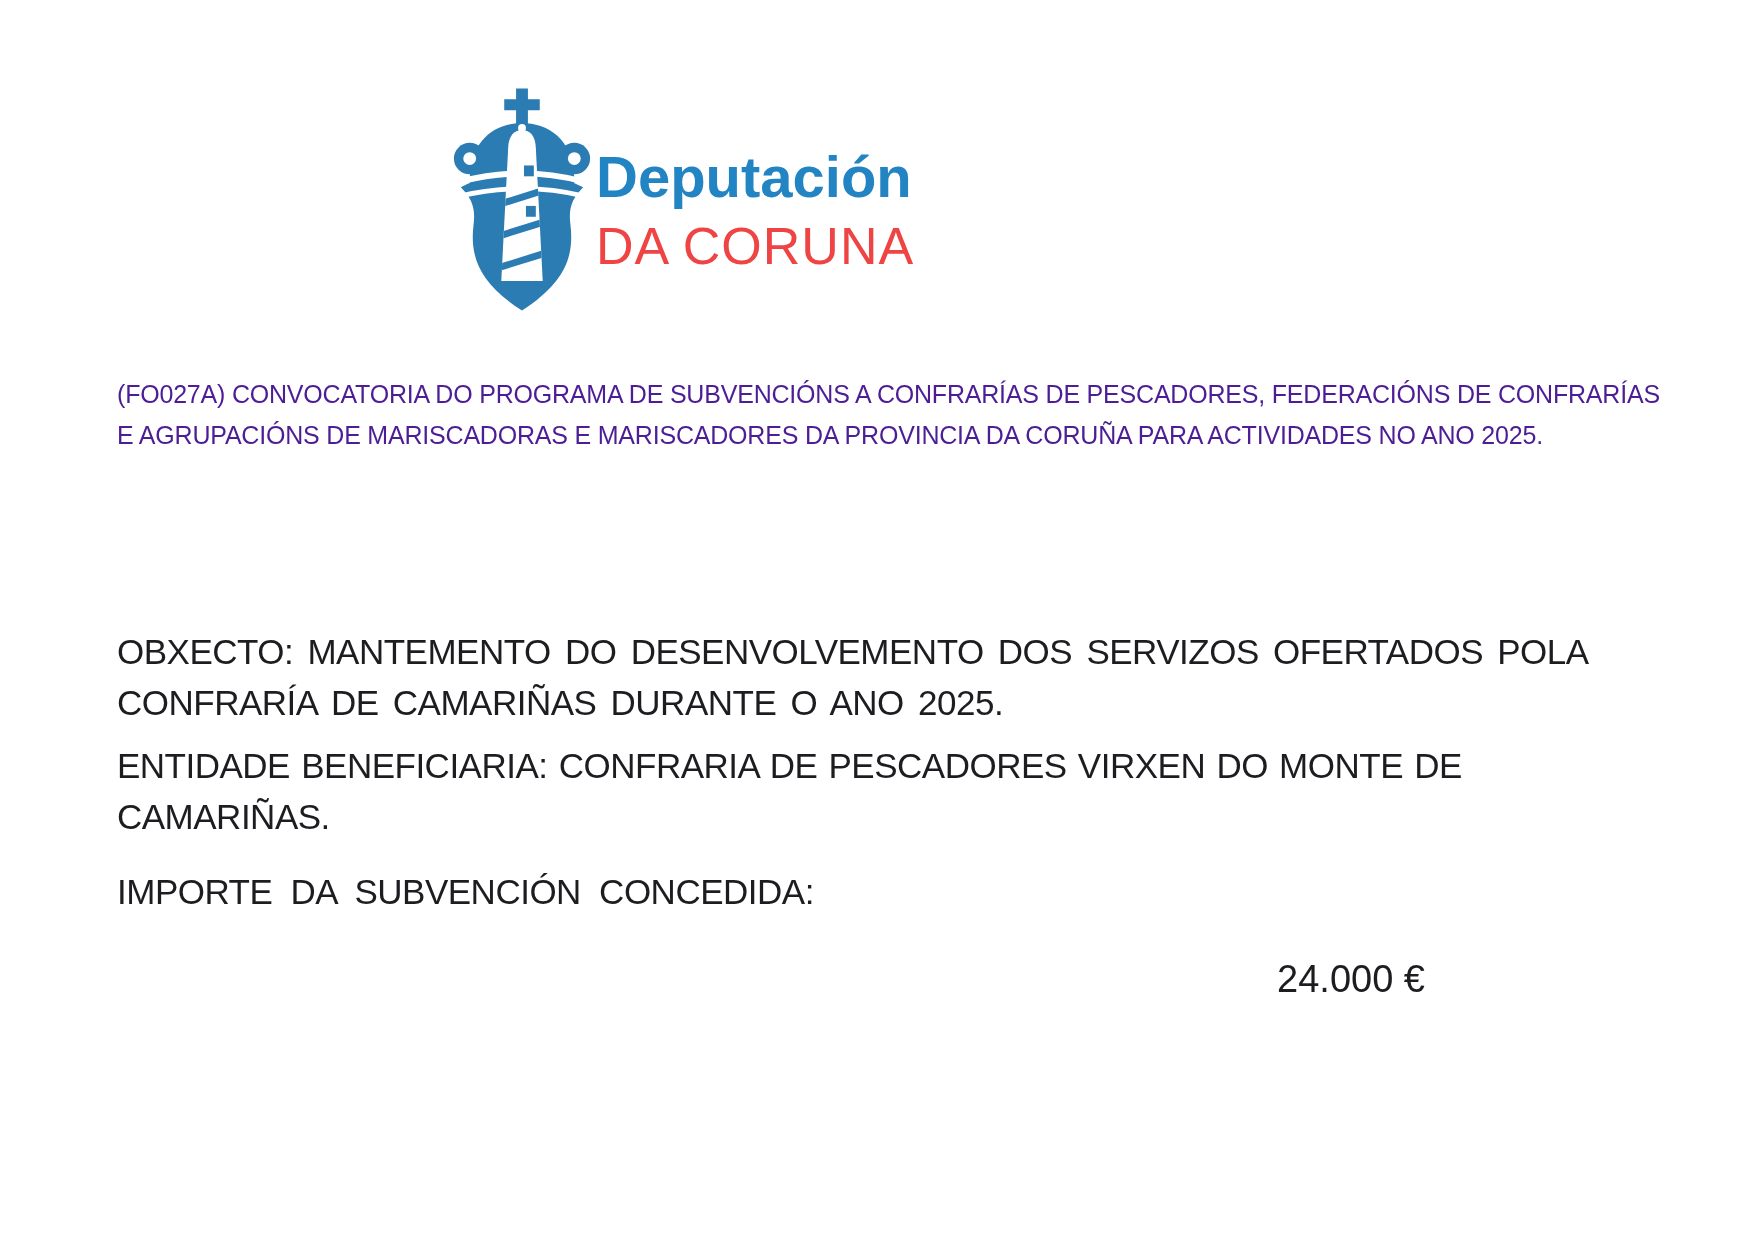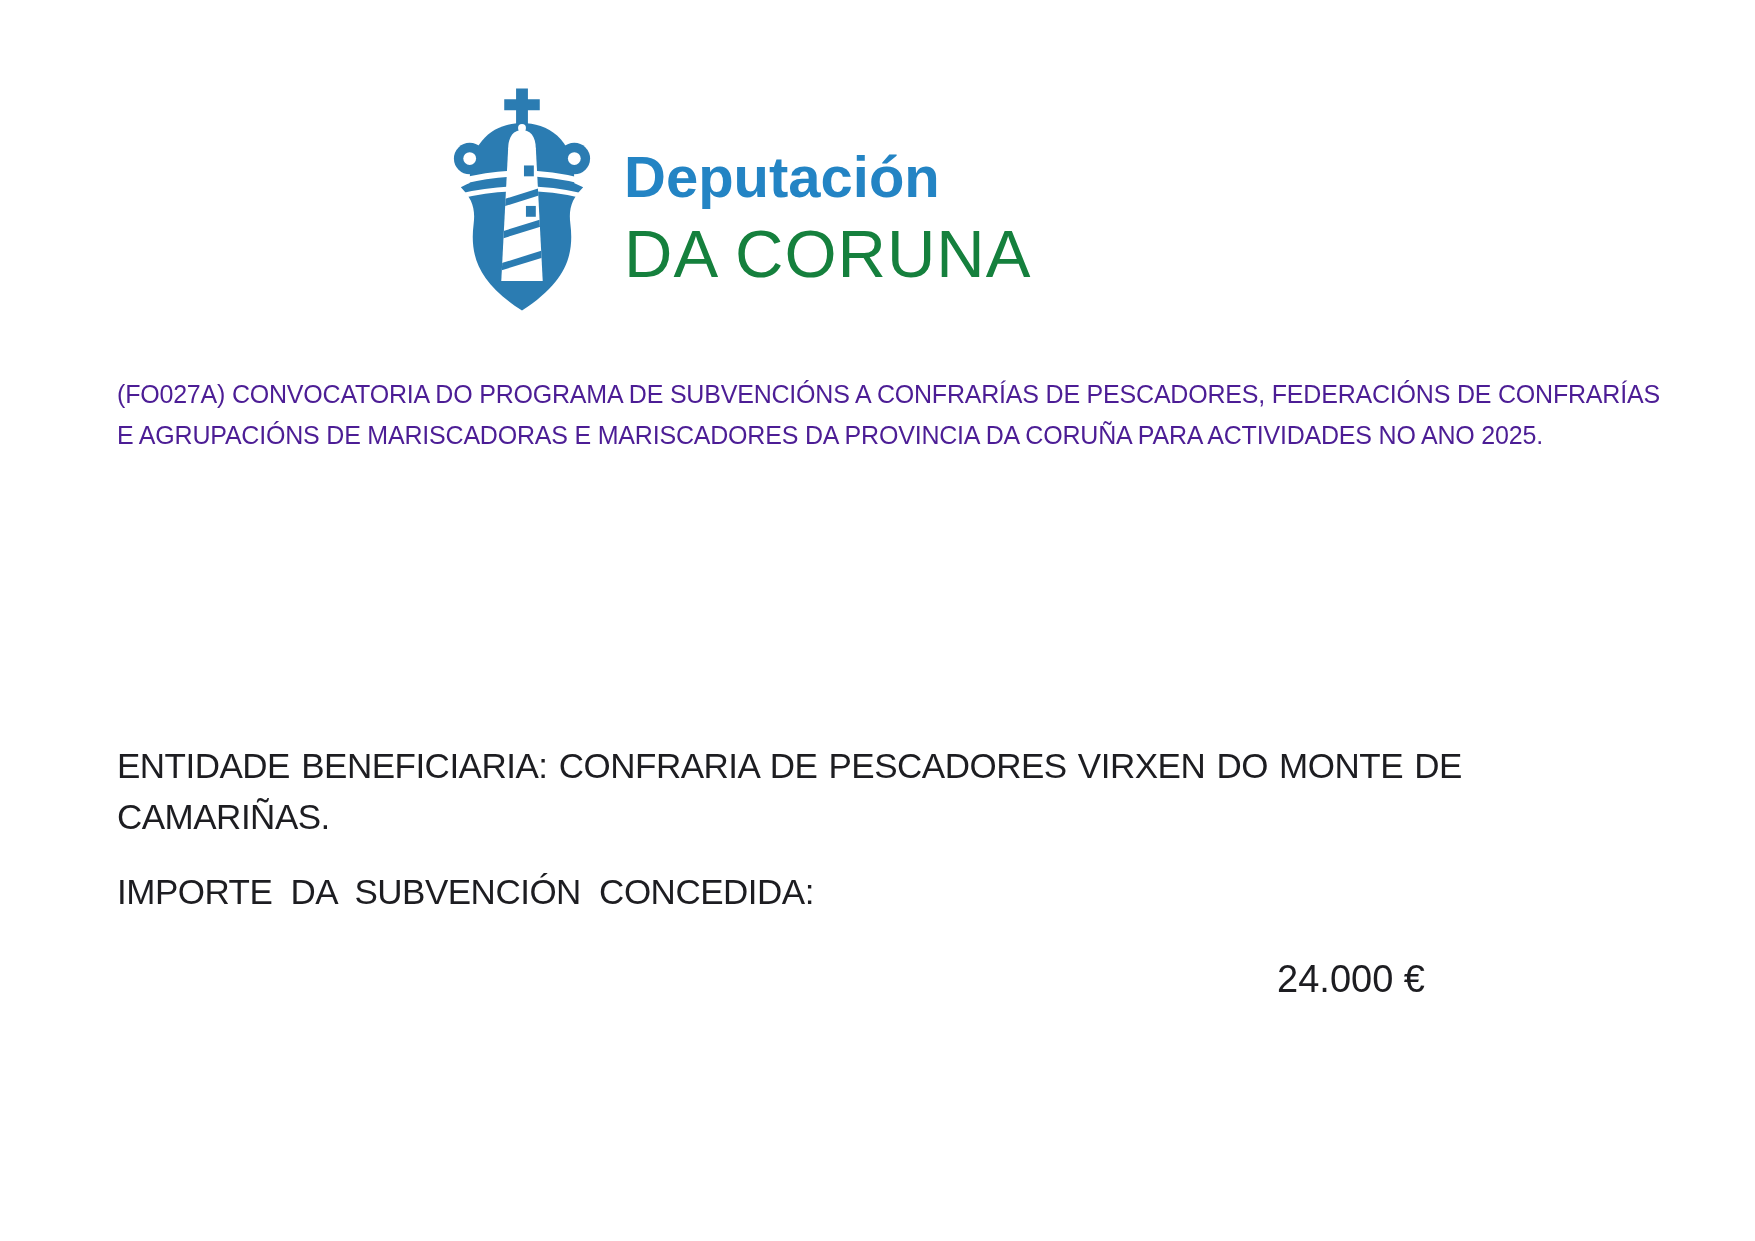--- a/index.html
+++ b/index.html
@@ -16,31 +16,31 @@
 
   
   .logo-block {
     position: absolute;
     left: 448px;
     top: 86px;
     display: flex;
     align-items: flex-start;
   }
   .logo-shield { width: 148px; height: 228px; flex: 0 0 auto; }
-  .logo-text { margin-left: 28px; margin-top: 62px; line-height: 1; }
+  .logo-text { margin-top: 62px; line-height: 1; }
   .org-line1 {
     font-size: 58px;
     font-weight: 600;
     color: #2384c4;
     letter-spacing: 0px;
   }
   .org-line2 {
-    font-size: 67px;
+    font-size: 52px;
     font-weight: 400;
-    color: #15803d;
+    color: #ef4444;
     letter-spacing: 1px;
     margin-top: 14px;
   }
   .line { white-space: nowrap; }
 
   .intro {
     position: absolute;
     top: 374px;
     left: 117px;
     width: 1310px;
@@ -148,20 +148,24 @@
       <div class="org-line2">DA CORUNA</div>
     </div>
   </div>
 
   <div class="intro">
     <div class="line">(FO027A) CONVOCATORIA DO PROGRAMA DE SUBVENCIÓNS A CONFRARÍAS DE PESCADORES, FEDERACIÓNS DE CONFRARÍAS</div>
     <div class="line">E AGRUPACIÓNS DE MARISCADORAS E MARISCADORES DA PROVINCIA DA CORUÑA PARA ACTIVIDADES NO ANO 2025.</div>
   </div>
 
 
+  <div class="obxecto">
+    <div class="line">OBXECTO: MANTEMENTO DO DESENVOLVEMENTO DOS SERVIZOS OFERTADOS POLA</div>
+    <div class="line">CONFRARÍA DE CAMARIÑAS DURANTE O ANO 2025.</div>
+  </div>
 
   <div class="entidade">
     <div class="line">ENTIDADE BENEFICIARIA: CONFRARIA DE PESCADORES VIRXEN DO MONTE DE</div>
     <div class="line">CAMARIÑAS.</div>
   </div>
 
   <div class="importe-heading">IMPORTE DA SUBVENCIÓN CONCEDIDA:</div>
   <div class="grant-amount">24.000 €</div>
 
 </div>

